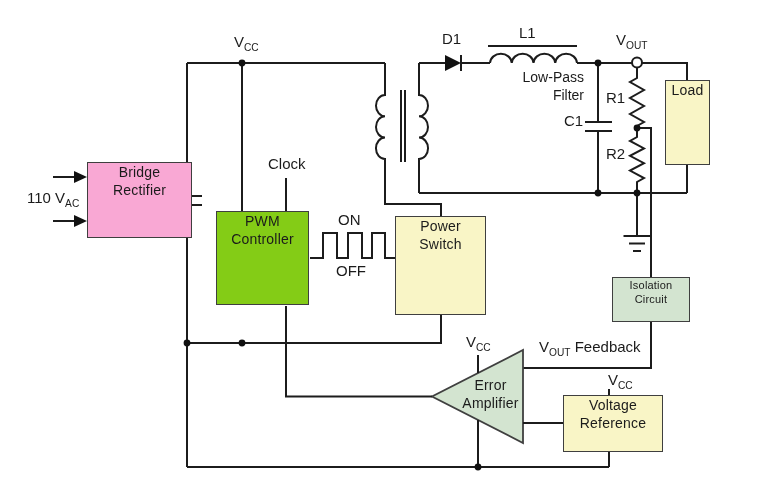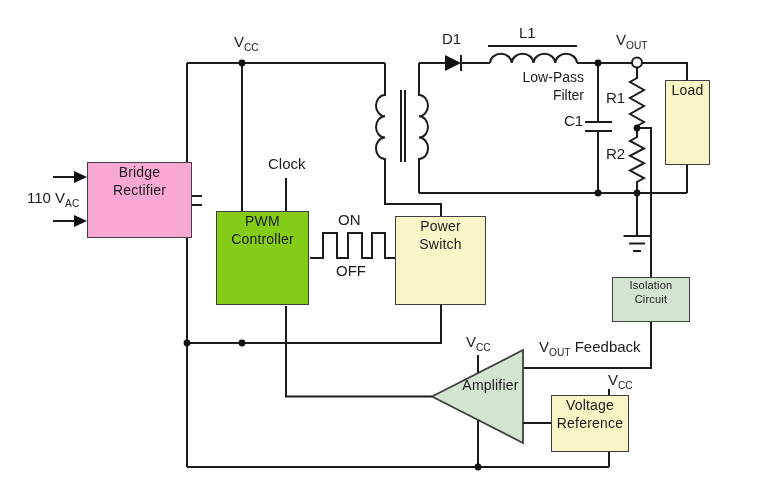--- a/index.html
+++ b/index.html
@@ -128,40 +128,41 @@
   <div class="box" style="left: 87px; top: 162px; width: 105px; height: 76px; background-color: #f9a8d4; border-color: rgb(63, 63, 63);">
     <span>Bridge</span>
     <span>Rectifier</span>
   </div>
 
   <div class="box" style="left: 216px; top: 211px; width: 93px; height: 94px; background-color: #84cc16; border-color: rgb(63, 63, 63);">
     <span>PWM</span>
     <span>Controller</span>
   </div>
 
-  <div class="box" style="left: 395px; top: 216px; width: 91px; height: 89px; background-color: rgb(249, 245, 198); border-color: rgb(63, 63, 63);">
+  <div class="box" style="left: 395px; top: 216px; width: 91px; height: 99px; background-color: rgb(249, 245, 198); border-color: rgb(63, 63, 63);">
     <span>Power</span>
     <span>Switch</span>
   </div>
 
   <div class="box" style="left: 665px; top: 80px; width: 45px; height: 85px; background-color: rgb(249, 245, 198); border-color: rgb(63, 63, 63);">
     <span>Load</span>
   </div>
 
   <div class="box" style="left: 612px; top: 277px; width: 78px; height: 45px; font-size: 11px; background-color: rgb(211, 228, 208); border-color: rgb(63, 63, 63);">
     <span>Isolation</span>
     <span>Circuit</span>
   </div>
 
-  <div class="box" style="left: 551px; top: 395px; width: 78px; height: 57px; background-color: rgb(249, 245, 198); border-color: rgb(63, 63, 63);">
+  <div class="box" style="left: 563px; top: 395px; width: 100px; height: 57px; background-color: rgb(249, 245, 198); border-color: rgb(63, 63, 63);">
     <span>Voltage</span>
     <span>Reference</span>
   </div>
 
   <div class="amp-text" style="left:443px;top:376px;width:95px">
+    <div>Error</div>
     <div>Amplifier</div>
   </div>
 
   <div class="label" style="left:27px;top:190px">
     <span>110 V</span><sub>AC</sub>
   </div>
 
   <div class="label" style="left:234px;top:34px">
     <span>V</span><sub>CC</sub>
   </div>

